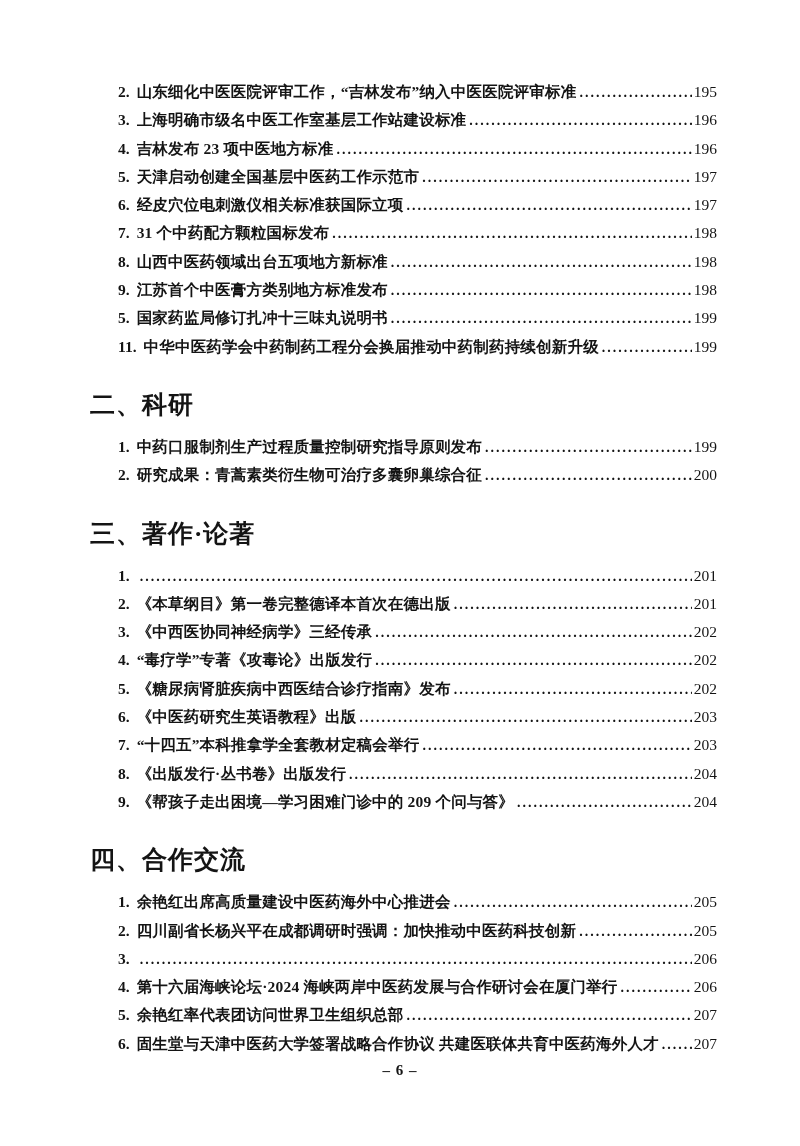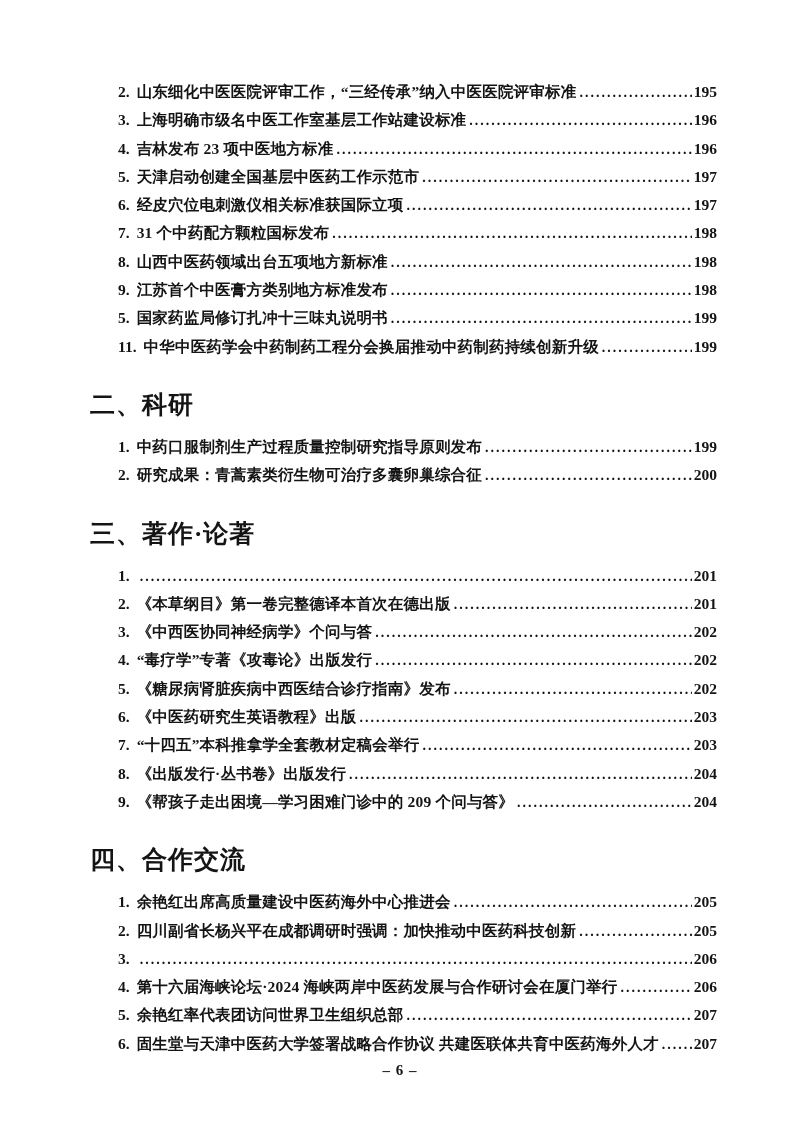--- a/index.html
+++ b/index.html
@@ -57,21 +57,21 @@
     margin: 0 2px 0 3px;
     font-size: 14px;
   }
   .toc-leader::after {
     content: "..........................................................................................................................................................................................................";
     letter-spacing: 2px;
     font-weight: 700;
   }
   .toc-page {
     flex: 0 0 auto;
-    font-weight: 700;
+    font-weight: 400;
   }
   #footer-pagenum {
     position: absolute;
     left: 0;
     right: 0;
     top: 1062px;
     text-align: center;
     font-size: 15px;
     font-weight: 700;
     letter-spacing: 1px;
@@ -79,21 +79,21 @@
 </style>
 </head>
 <body>
 
 <div id="page">
   <main id="toc">
       <section class="toc-section">
 
   <div class="toc-item">
     <span class="toc-no">2.</span>
-    <span class="toc-title">山东细化中医医院评审工作，“三经传承”纳入中医医院评审标准</span>
+    <span class="toc-title">山东细化中医医院评审工作，“吉林发布”纳入中医医院评审标准</span>
     <span class="toc-leader"></span>
     <span class="toc-page">195</span>
   </div>
         <div class="toc-item">
     <span class="toc-no">3.</span>
     <span class="toc-title">上海明确市级名中医工作室基层工作站建设标准</span>
     <span class="toc-leader"></span>
     <span class="toc-page">196</span>
   </div>
         <div class="toc-item">
@@ -168,21 +168,21 @@
     <span class="toc-page">201</span>
   </div>
         <div class="toc-item">
     <span class="toc-no">2.</span>
     <span class="toc-title">《本草纲目》第一卷完整德译本首次在德出版</span>
     <span class="toc-leader"></span>
     <span class="toc-page">201</span>
   </div>
         <div class="toc-item">
     <span class="toc-no">3.</span>
-    <span class="toc-title">《中西医协同神经病学》个问与答</span>
+    <span class="toc-title">《中西医协同神经病学》三经传承</span>
     <span class="toc-leader"></span>
     <span class="toc-page">202</span>
   </div>
         <div class="toc-item">
     <span class="toc-no">4.</span>
     <span class="toc-title">“毒疗学”专著《攻毒论》出版发行</span>
     <span class="toc-leader"></span>
     <span class="toc-page">202</span>
   </div>
         <div class="toc-item">

